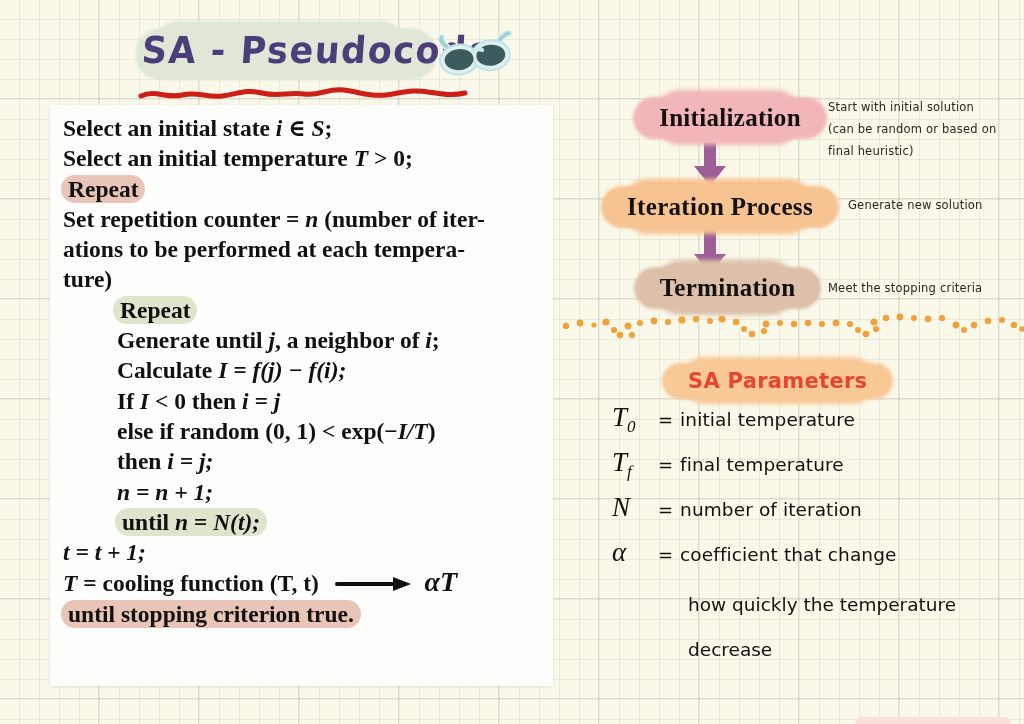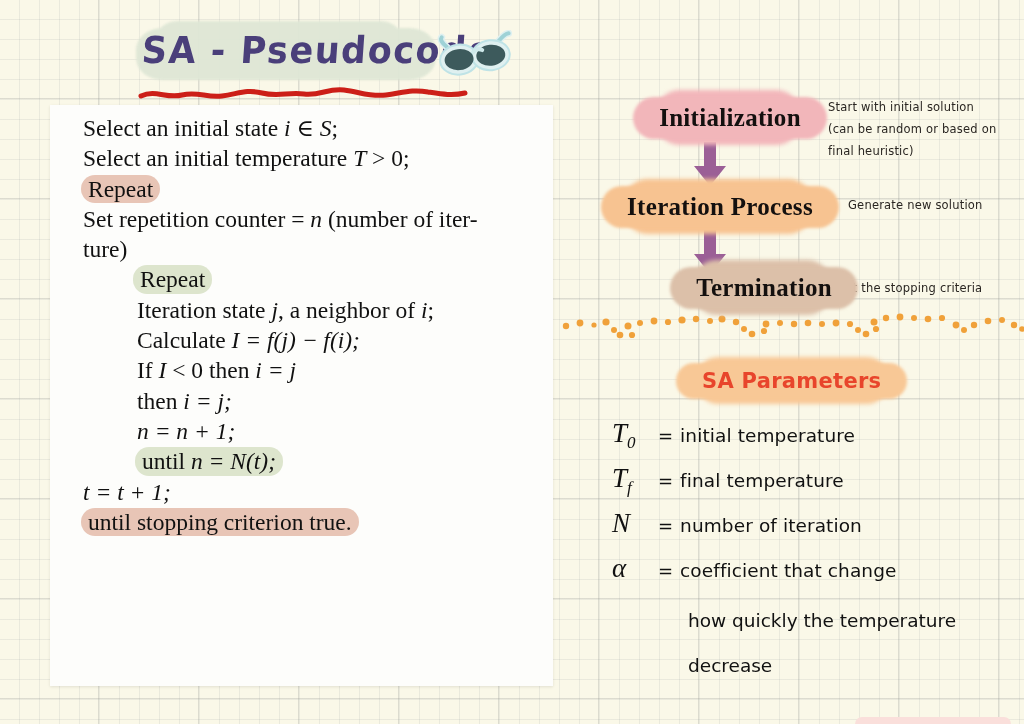--- a/index.html
+++ b/index.html
@@ -96,22 +96,21 @@
   }
   .code-lines {
     position: absolute;
     left: 13px;
     top: 8px;
     width: 482px;
     font-family: "Liberation Serif", "DejaVu Serif", serif;
     font-size: 23.5px;
     line-height: 30.3px;
     color: #111;
-    font-weight: 400;
-    margin-left: 20px;
+    font-weight: 700;
   }
   .cl { white-space: nowrap; position: relative; }
   .ital {
     font-style: italic;
     font-family: "Liberation Serif", "DejaVu Serif", serif;
   }
   .indent1 { padding-left: 52px; }
   .indent2 { padding-left: 54px; }
   .justify {
     text-align: justify;
@@ -206,21 +205,21 @@
   #dot-divider {
     position: absolute;
     left: 0px;
     top: 305px;
     width: 464px;
     height: 40px;
   }
 
   #params-title-wrap {
     position: absolute;
-    left: 124px;
+    left: 110px;
     top: 366px;
     width: 230px;
     height: 40px;
   }
   #params-title {
     position: relative;
     display: inline-block;
     font-family: "DejaVu Sans", sans-serif;
     font-size: 21px;
     font-weight: bold;
@@ -245,21 +244,21 @@
     left: 14px; right: 12px; top: -9px; bottom: -8px;
     background: #f8c896;
     border-radius: 20px;
     z-index: -2;
     filter: blur(2px);
   }
 
   #params-list {
     position: absolute;
     left: 52px;
-    top: 418px;
+    top: 402px;
     width: 412px;
   }
   .param-row {
     display: flex;
     align-items: baseline;
     height: 45px;
   }
   .param-sym {
     width: 46px;
     font-family: "Liberation Serif", "DejaVu Serif", serif;
@@ -363,55 +362,67 @@
       </div>
 
 
       <div class="cl">
         <span class="hl hl-pink">Repeat</span>
       </div>
 
       <div class="cl justify">
         <span>Set repetition counter = </span><span class="ital">n</span><span> (number of iter-</span>
       </div>
+      <div class="cl justify">ations to be performed at each tempera-</div>
       <div class="cl">ture)</div>
 
       <div class="cl indent1">
         <span class="hl hl-green">Repeat</span>
       </div>
 
       <div class="cl indent2">
-        <span>Iteration state </span><span class="ital">j</span><span>, a neighbor of </span><span class="ital">i</span><span>;</span>
+        <span>Generate until </span><span class="ital">j</span><span>, a neighbor of </span><span class="ital">i</span><span>;</span>
       </div>
 
       <div class="cl indent2">
         <span>Calculate </span><span class="ital">I</span><span class="ital"> = f(j) − f(i);</span>
       </div>
 
       <div class="cl indent2">
         <span>If </span><span class="ital">I</span><span> &lt; 0 then </span><span class="ital">i</span><span class="ital"> = j</span>
       </div>
 
+      <div class="cl indent2">
+        <span>else if random (0, 1) &lt; exp(−</span><span class="ital">I/T</span><span>)</span>
+      </div>
 
       <div class="cl indent2">
         <span>then </span><span class="ital">i</span><span class="ital"> = j;</span>
       </div>
 
       <div class="cl indent2">
         <span class="ital">n</span><span class="ital"> = n + 1;</span>
       </div>
 
       <div class="cl indent2">
         <span class="hl hl-green"><span>until </span><span class="ital">n</span><span class="ital"> = N(t);</span></span>
       </div>
 
       <div class="cl">
         <span class="ital">t</span><span class="ital"> = t + 1;</span>
       </div>
 
+      <div class="cl">
+        <span class="ital">T</span><span> = cooling function (T, t)</span>
+        <svg class="arrow-inline" width="78" height="16" viewBox="0 0 78 16">
+          <line x1="2" y1="8" x2="60" y2="8" stroke="#111" stroke-width="4" stroke-linecap="round"></line>
+          <polygon points="58,1 76,8 58,15" fill="#111"></polygon>
+        </svg>
+        <span class="ital" style="font-size:28px">αT</span>
+      </div>
 
       <div class="cl">
         <span class="hl hl-pink">until stopping criterion true.</span>
       </div>
 
     </div>
   </div>
 
   <div id="right-col">
 
@@ -432,21 +443,21 @@
       <span class="flow-label hl-iter">Iteration Process</span>
     </div>
     <div class="flow-note" style="left:288px; top:194px;">
       <div>Generate new solution</div>
     </div>
 
     <svg class="flow-arrow" style="left:132px; top:230px;" width="36" height="46" viewBox="0 0 36 46">
       <polygon points="12,0 24,0 24,24 34,24 18,44 2,24 12,24" fill="#9b5f96"></polygon>
     </svg>
 
-    <div class="flow-step" style="left:73px; top:266px; width:215px; height:44px;justify-content:flex-end;">
+    <div class="flow-step" style="left:60px; top:266px; width:215px; height:44px;">
       <span class="flow-label hl-term">Termination</span>
     </div>
     <div class="flow-note" style="left:268px; top:277px;">
       <div>Meet the stopping criteria</div>
     </div>
 
     <svg id="dot-divider" viewBox="0 0 464 40">
       <g fill="#f0a13a">
         <circle cx="6" cy="21" r="3.2"></circle>
           <circle cx="20" cy="18" r="3.4"></circle>

